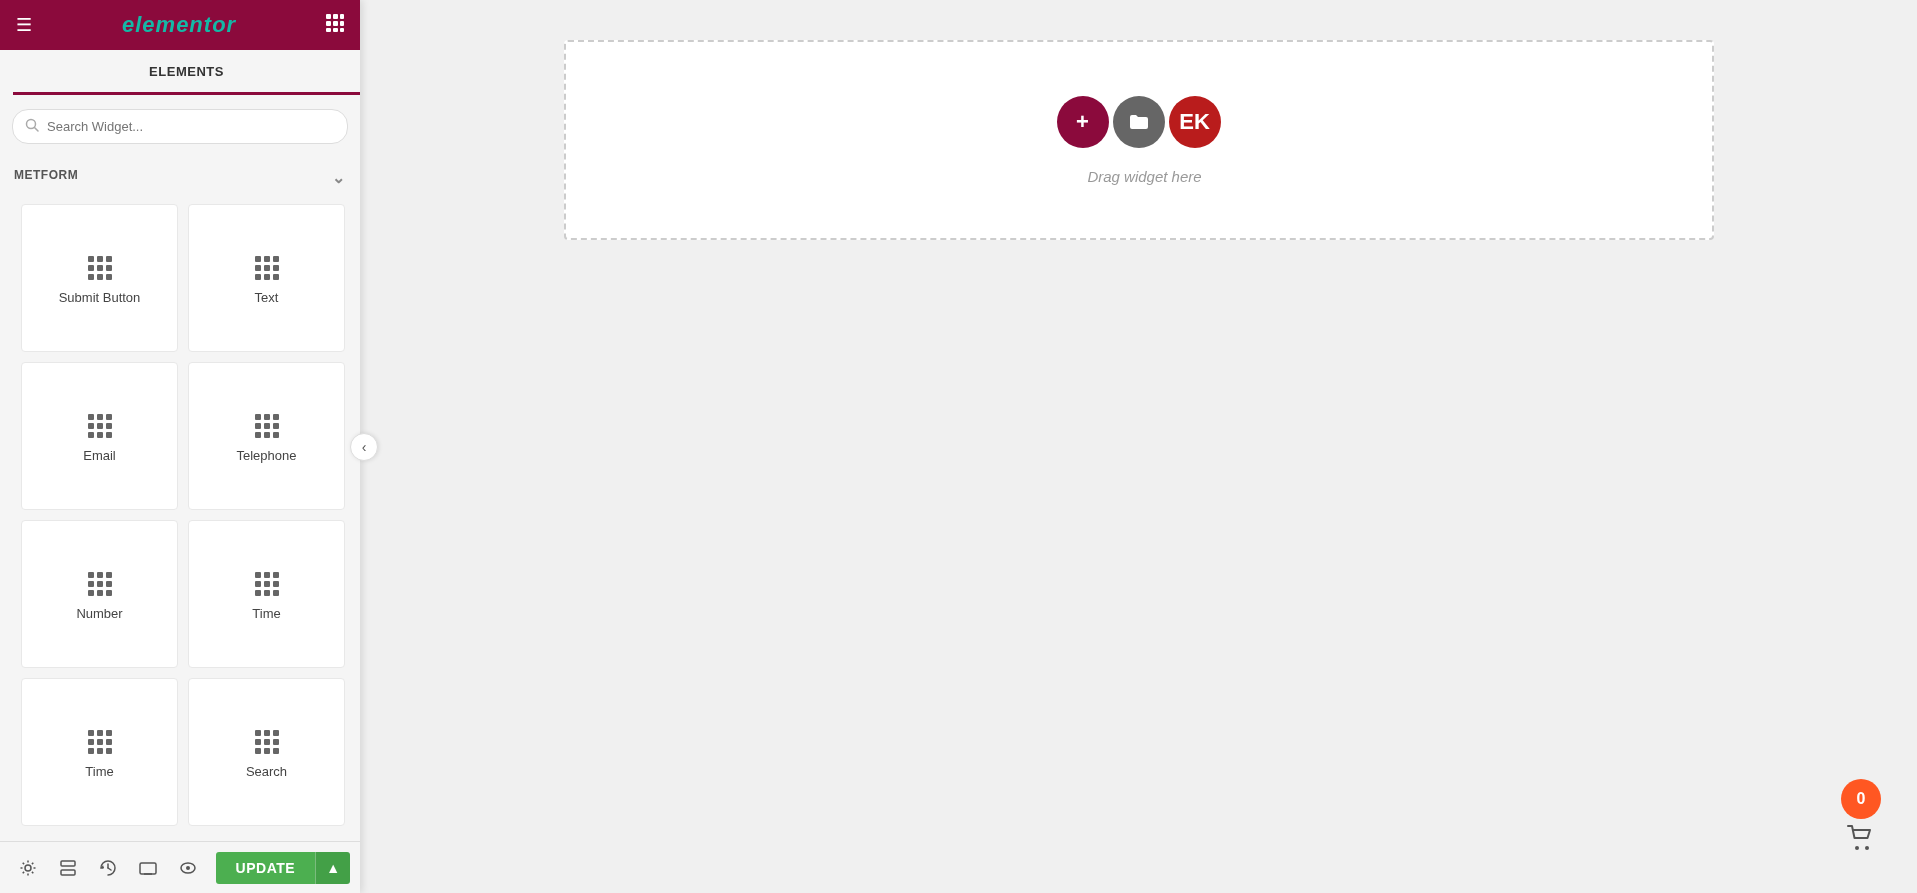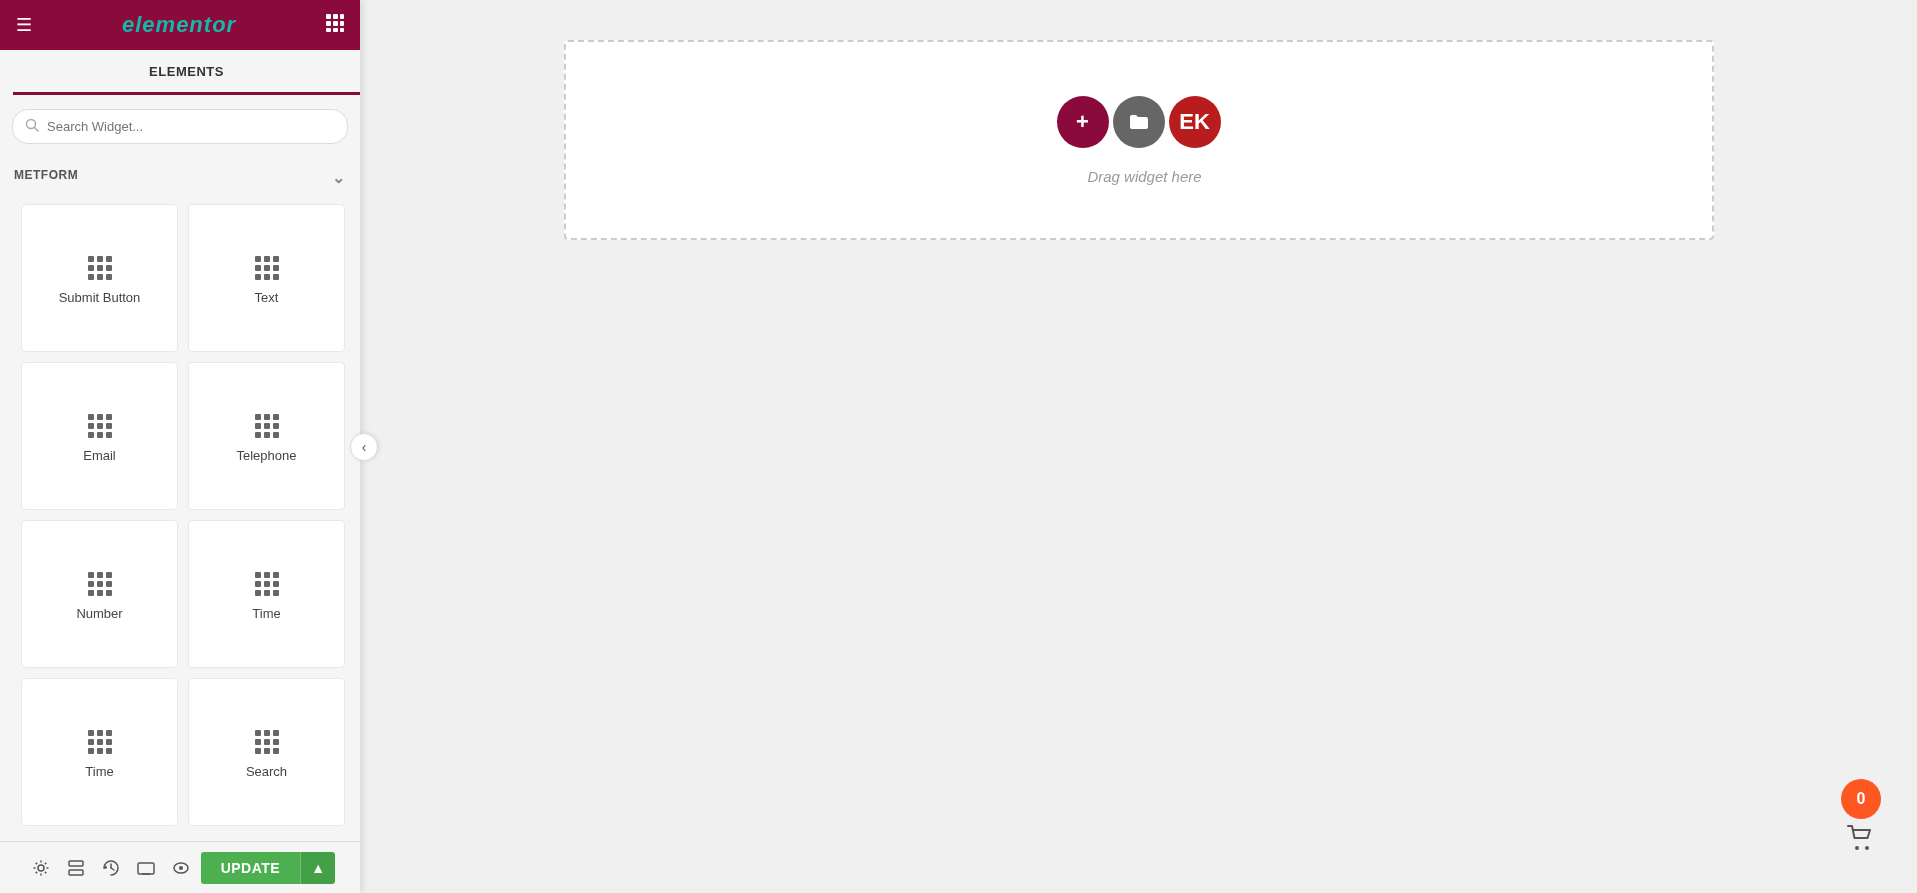--- a/index.html
+++ b/index.html
@@ -178,21 +178,21 @@
       text-align: center;
     }
 
     
     .bottom-toolbar {
       height: 52px;
       background: #f5f5f5;
       border-top: 1px solid #ddd;
       display: flex;
       align-items: center;
-      padding: 0 25px;
+      padding: 0 10px;
       gap: 4px;
     }
 
     .toolbar-icon-btn {
       width: 36px;
       height: 36px;
       display: flex;
       align-items: center;
       justify-content: center;
       border-radius: 4px;

